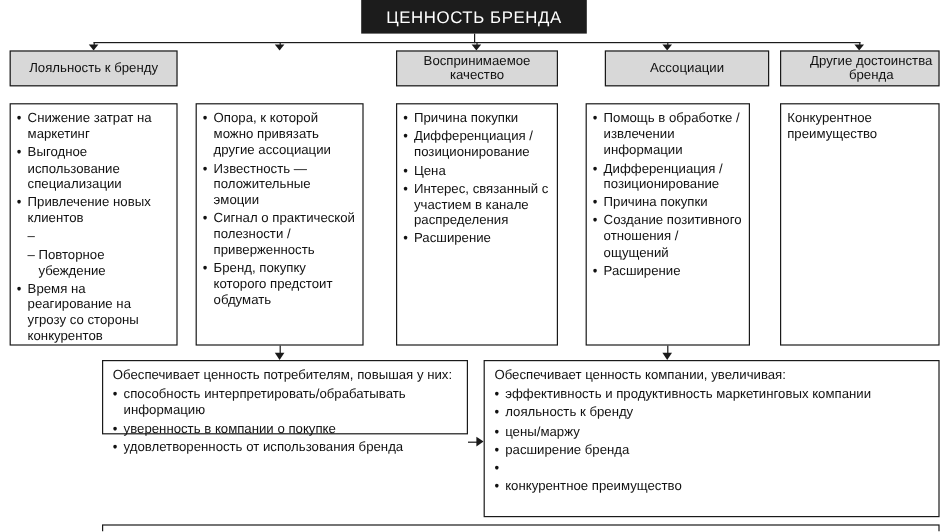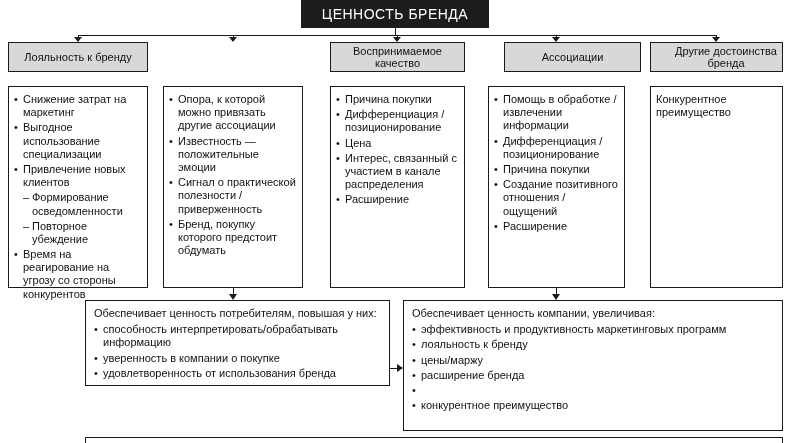--- a/index.html
+++ b/index.html
@@ -103,21 +103,20 @@
       <div class="li lvl1">
         <span class="mk">•</span>
         <span class="tx">Выгодное использование специализации</span>
       </div>
       <div class="li lvl1">
         <span class="mk">•</span>
         <span class="tx">Привлечение новых клиентов</span>
       </div>
       <div class="li lvl2">
         <span class="mk">–</span>
-        <span class="tx">Формирование осведомленности</span>
       </div>
       <div class="li lvl2">
         <span class="mk">–</span>
         <span class="tx">Повторное убеждение</span>
       </div>
       <div class="li lvl1">
         <span class="mk">•</span>
         <span class="tx">Время на реагирование на угрозу со стороны конкурентов</span>
       </div>
     </div>
@@ -187,21 +186,21 @@
       <div class="li lvl0">
         <span class="tx">Конкурентное преимущество</span>
       </div>
     </div>
 
   <div class="vline" style="left:233px;top:288px;height:7px;"></div>
   <div class="arr-down lg" style="left:229px;top:294px;"></div>
   <div class="vline" style="left:556px;top:288px;height:7px;"></div>
   <div class="arr-down lg" style="left:552px;top:294px;"></div>
 
-  <div class="bottombox" style="left:85px;top:300px;width:305px;height:86px;">
+  <div class="bottombox" style="left:85px;top:300px;width:305px;height:62px;">
     <div class="boxtitle">Обеспечивает ценность потребителям, повышая у них:</div>
     <div>
         <div class="li lvl1">
           <span class="mk">•</span>
           <span class="tx">способность интерпретировать/обрабатывать информацию</span>
         </div>
         <div class="li lvl1">
           <span class="mk">•</span>
           <span class="tx">уверенность в компании о покупке</span>
         </div>
@@ -213,21 +212,21 @@
   </div>
 
   <div class="hline" style="left:390px;top:368px;width:9px;"></div>
   <div class="arr-right" style="left:397px;top:364px;"></div>
 
   <div class="bottombox" style="left:403px;top:300px;width:380px;height:131px;">
     <div class="boxtitle">Обеспечивает ценность компании, увеличивая:</div>
     <div>
         <div class="li lvl1">
           <span class="mk">•</span>
-          <span class="tx">эффективность и продуктивность маркетинговых программ</span>
+          <span class="tx">эффективность и продуктивность маркетинговых компании</span>
         </div>
         <div class="li lvl1">
           <span class="mk">•</span>
           <span class="tx">лояльность к бренду</span>
         </div>
         <div class="li lvl1">
           <span class="mk">•</span>
           <span class="tx">цены/маржу</span>
         </div>
         <div class="li lvl1">

